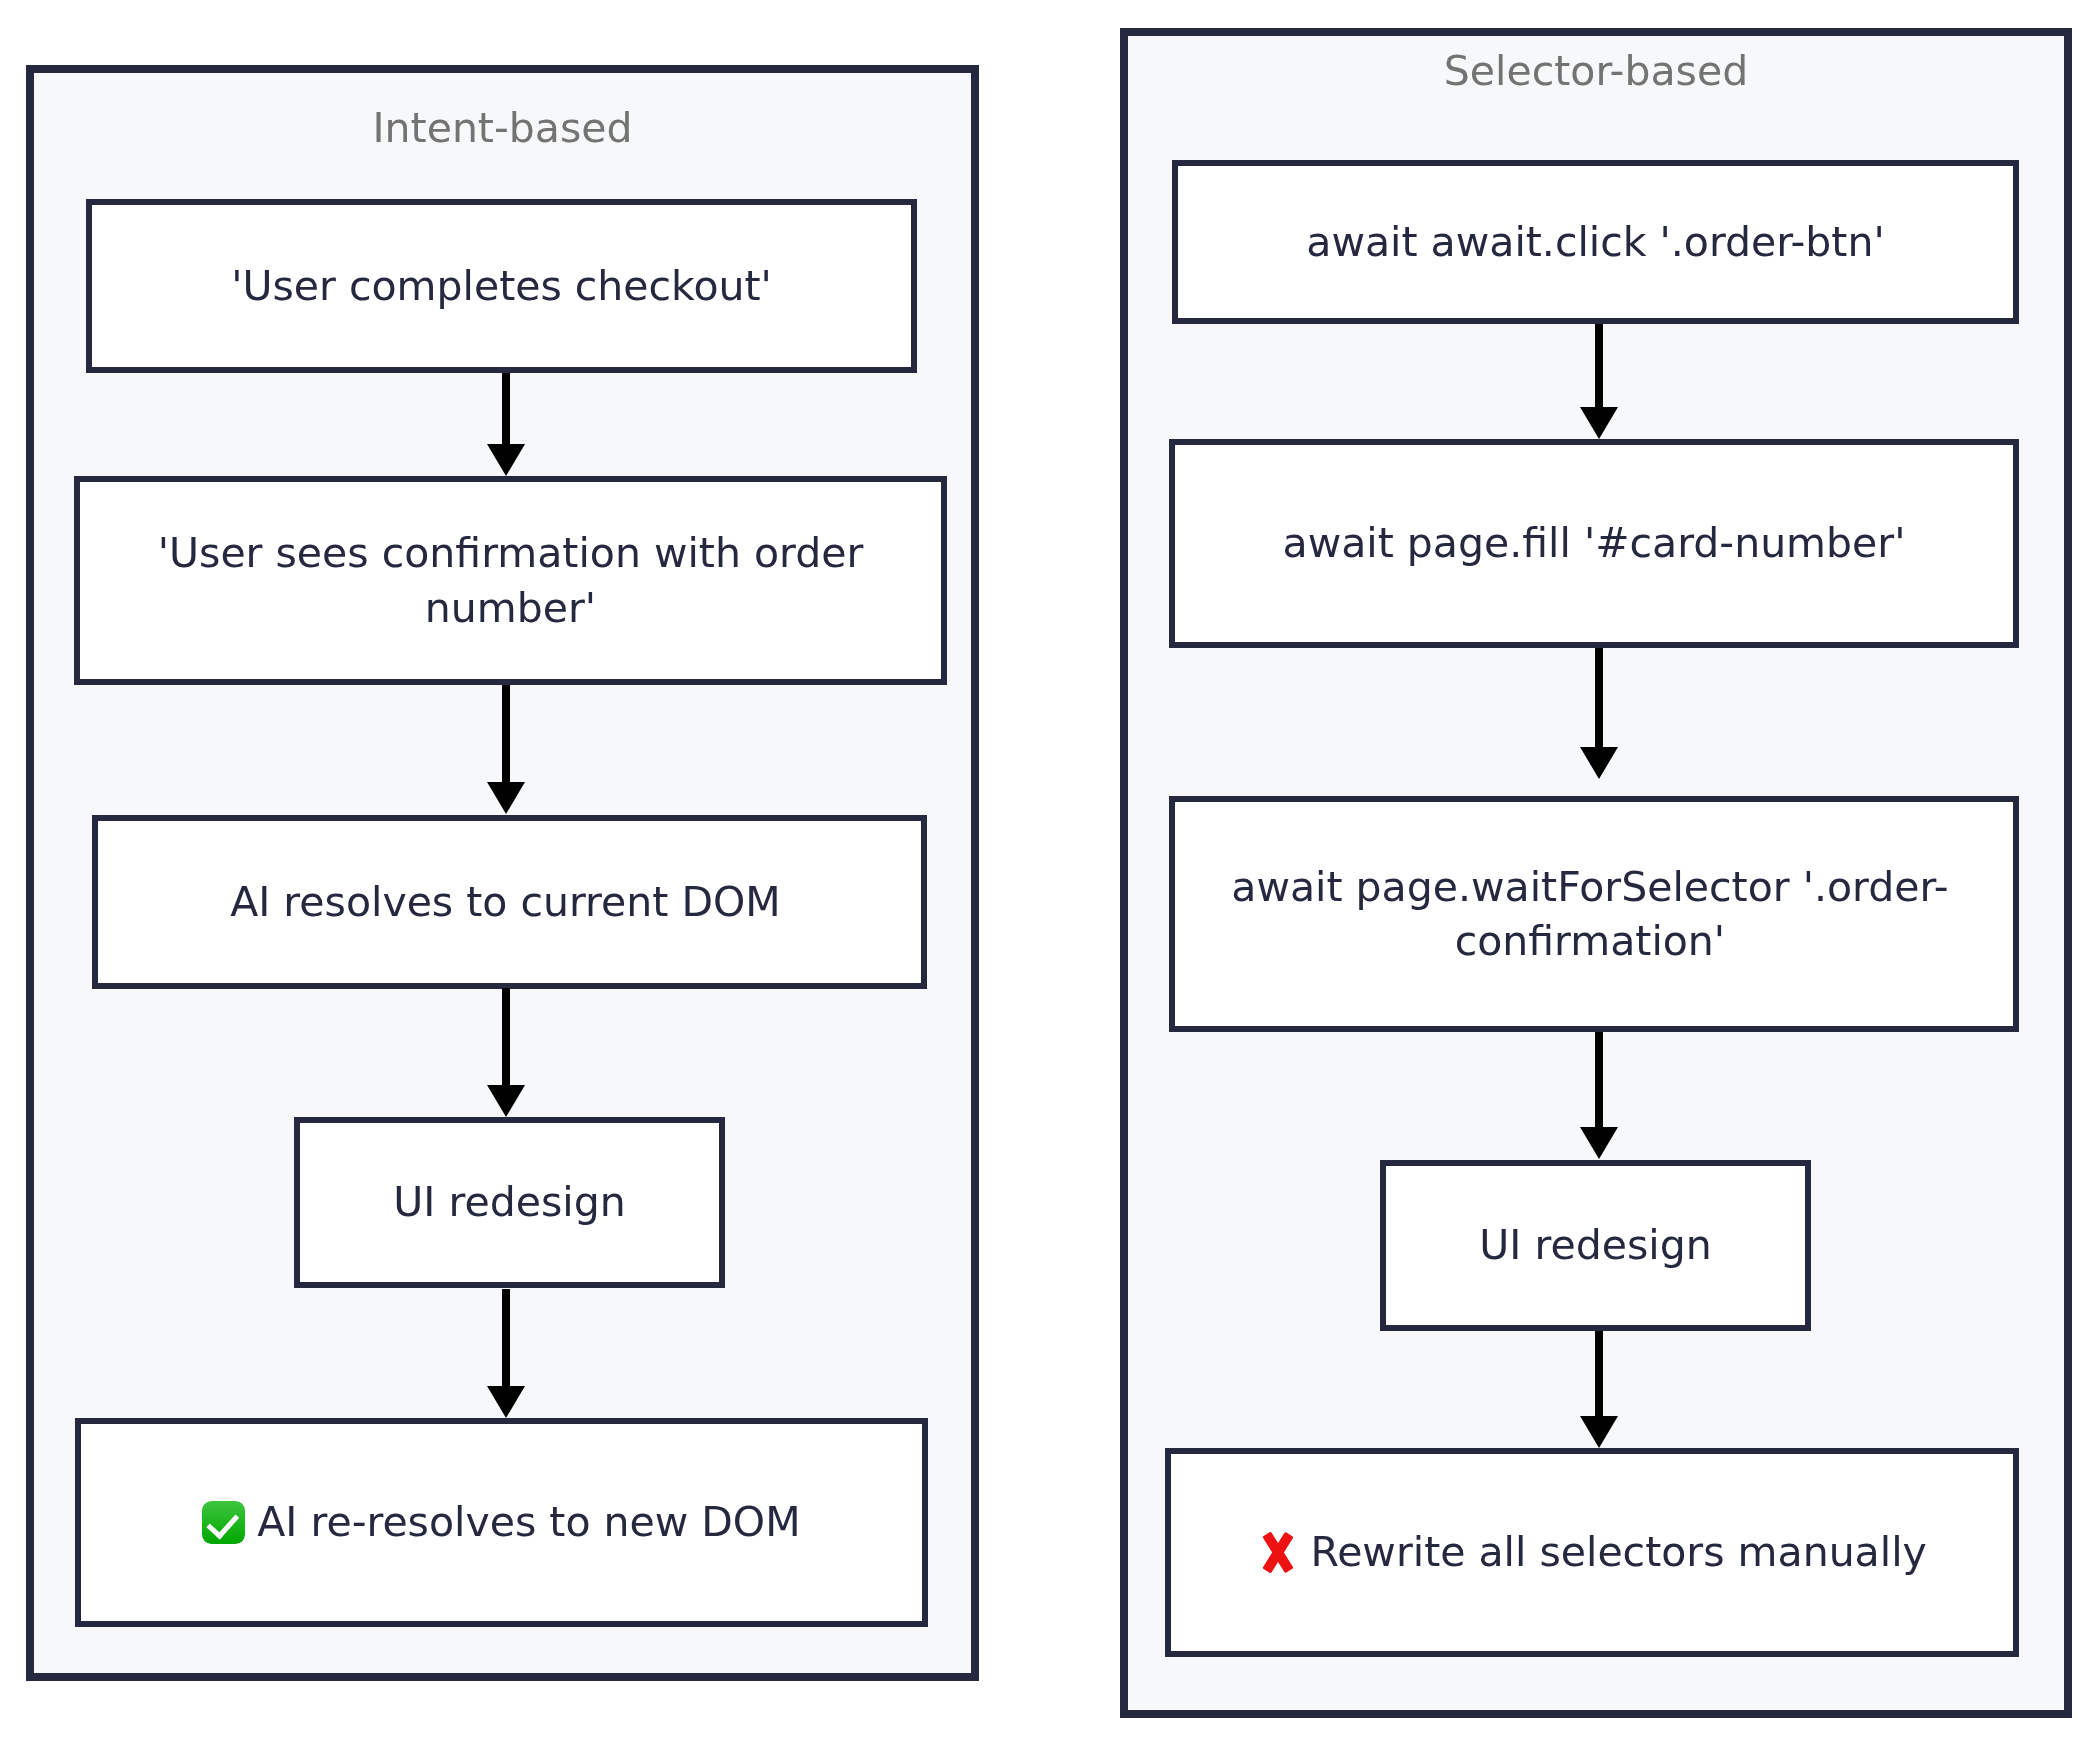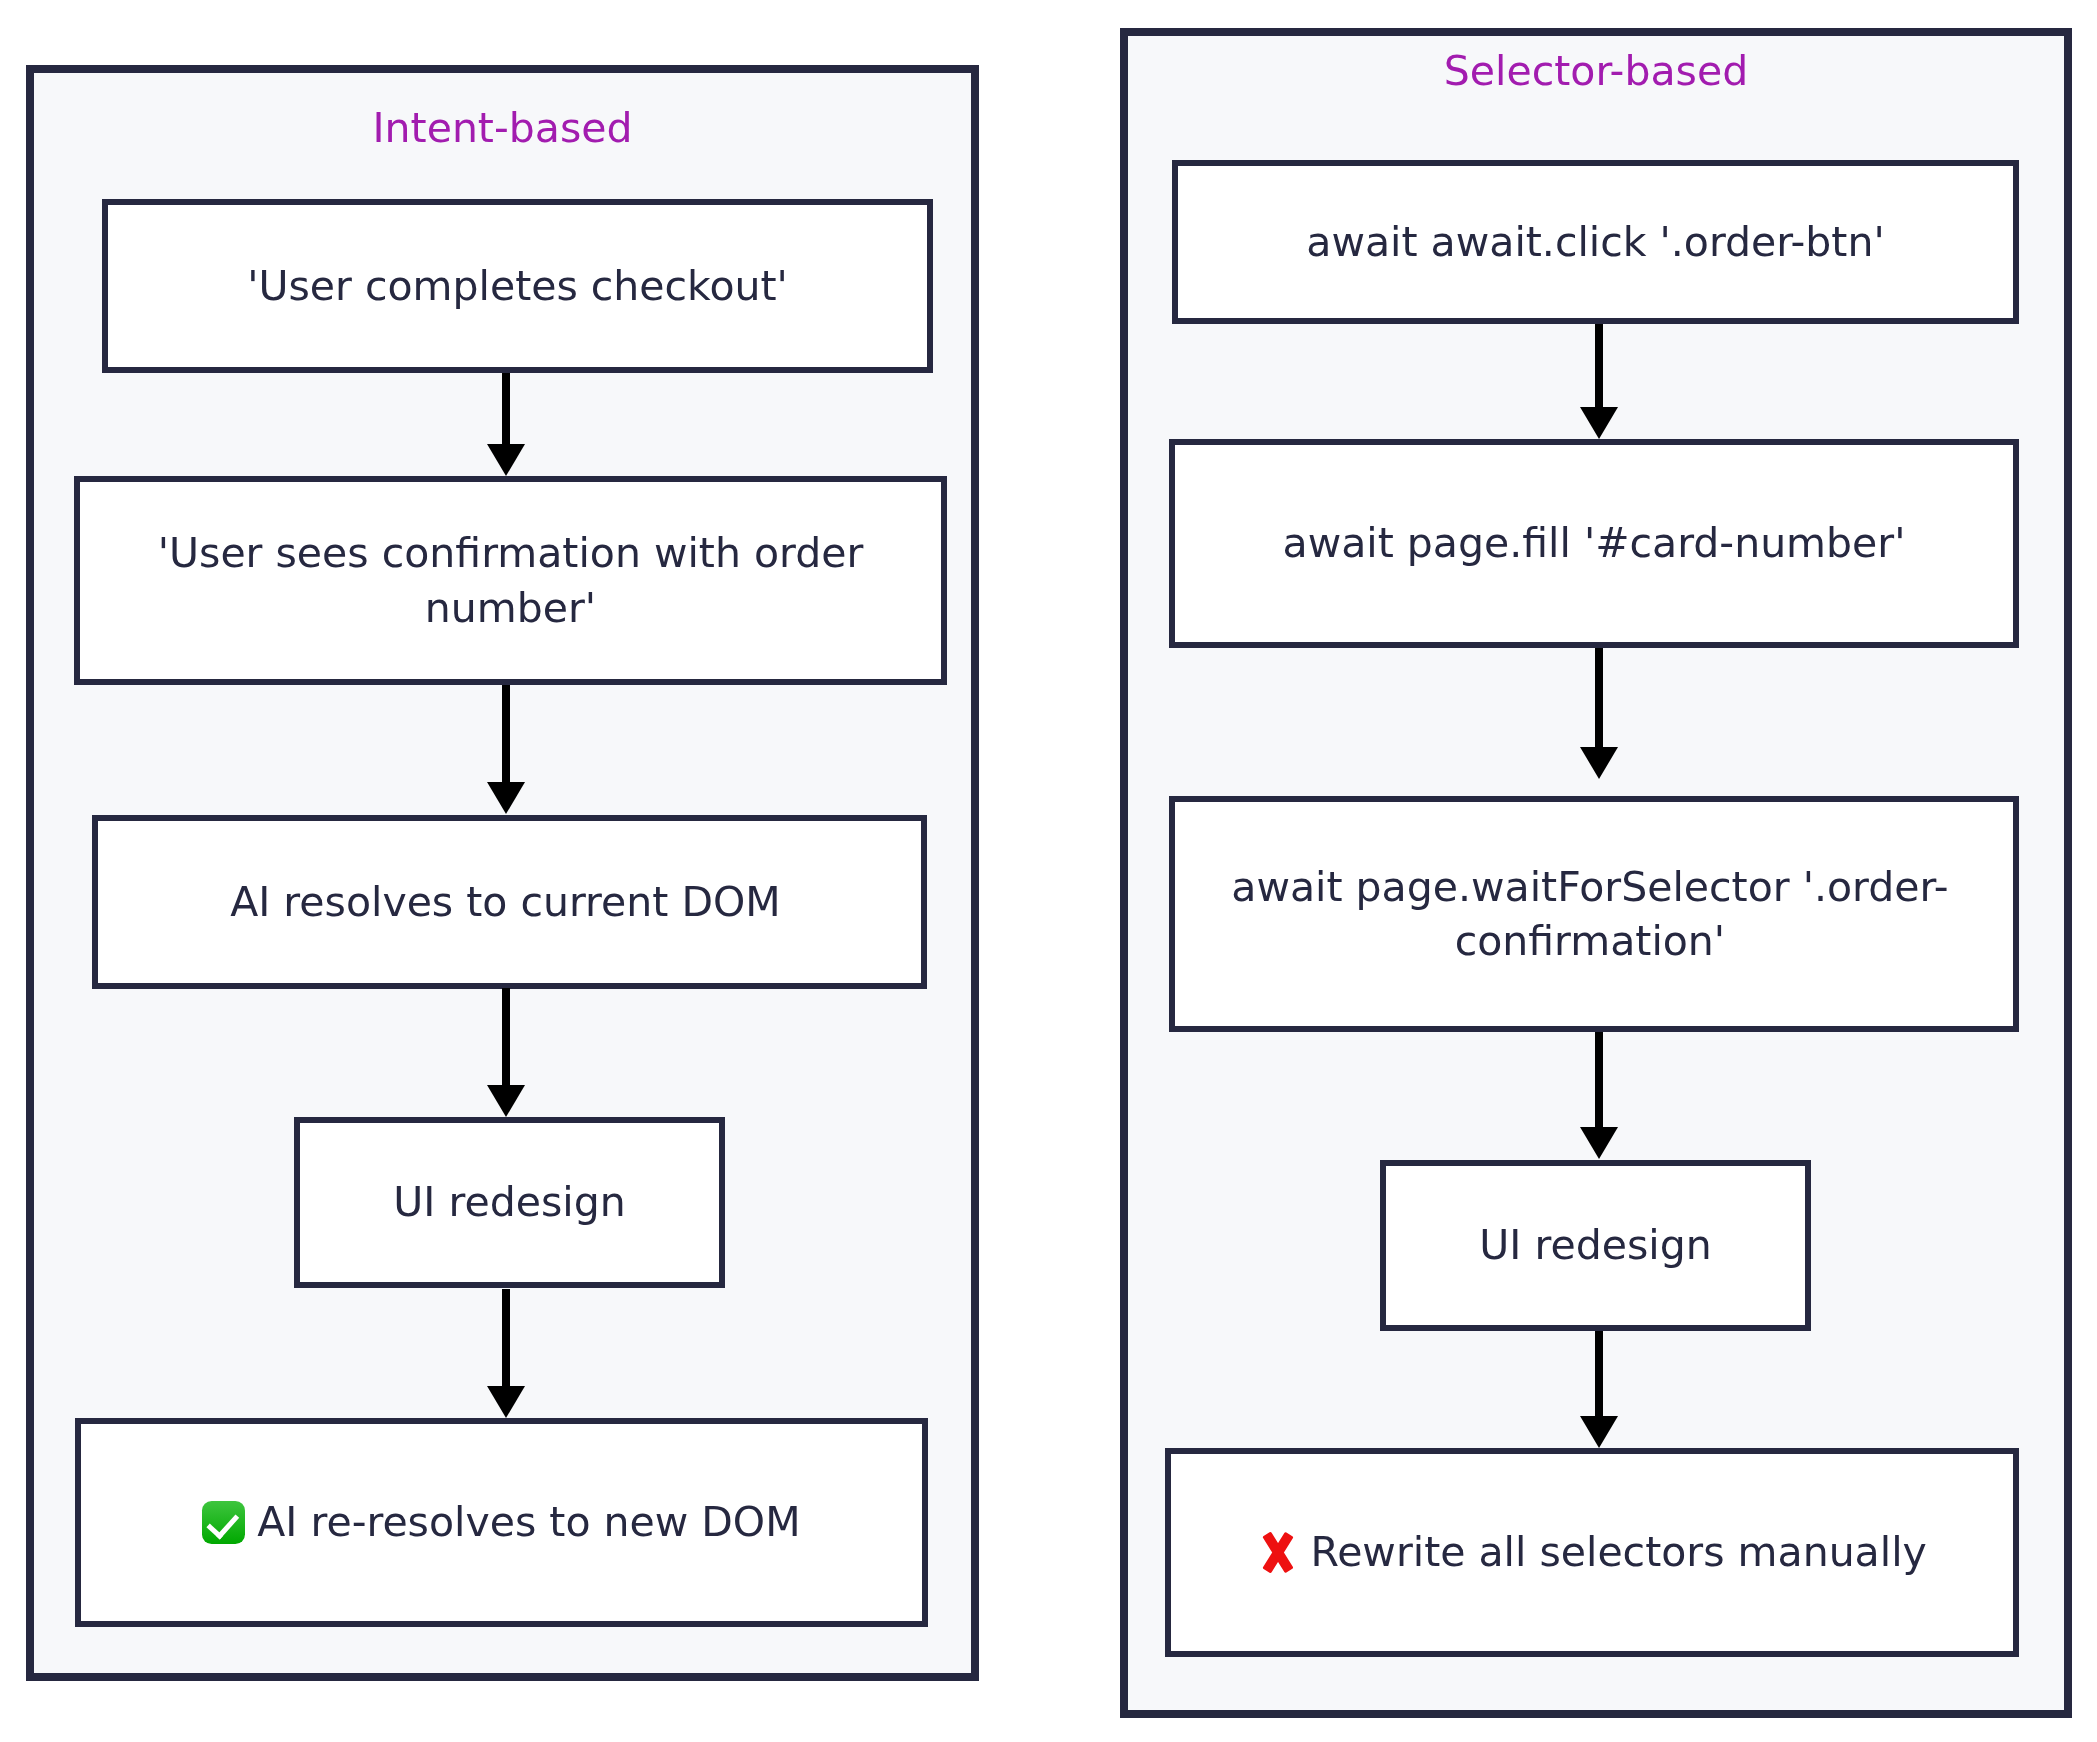--- a/index.html
+++ b/index.html
@@ -8,21 +8,21 @@
        -webkit-font-smoothing:antialiased;}
 
   .canvas{position:absolute;inset:0;overflow:hidden;}
 
   
   .subgraph{position:absolute;box-sizing:border-box;
             background:#f7f8fa;border:8.1px solid #262840;}
   .subgraph .sg-shadow{position:absolute;left:5.2px;top:5.2px;right:-5.2px;bottom:-5.2px;
             background:#eeeeef;z-index:-1;}
   .sg-title{position:absolute;left:0;right:0;text-align:center;
-            color:#a21caf;font-size:41px;line-height:1;
+            color:#737373;font-size:41px;line-height:1;
             font-family:"DejaVu Sans","Liberation Sans",sans-serif;
             letter-spacing:0px;white-space:nowrap;}
 
   #sg-left{left:26px;top:65px;width:953px;height:1616px;}
   #sg-right{left:1120px;top:28px;width:952px;height:1690px;}
   #sg-left .sg-title{top:35px;}
   #sg-right .sg-title{top:14.8px;}
 
   
   .node{position:absolute;box-sizing:border-box;
@@ -62,21 +62,21 @@
 </head>
 <body>
 
 <div class="canvas">
 
   <div class="subgraph" id="sg-left">
     <div class="sg-shadow"></div>
     <div class="sg-title">Intent-based</div>
   </div>
 
-  <div class="node" style="left:86px;top:199px;width:831px;height:174px;margin-left:16px;">
+  <div class="node" style="left:86px;top:199px;width:831px;height:174px;">
     <div class="nd-shadow"></div>
     <span class="label">'User completes checkout'</span>
   </div>
 
   <div class="arrow" style="left:487px;top:373px;width:38px;height:103px;">
     <div class="shaft" style="height:74px;"></div>
     <div class="head"></div>
   </div>
 
   <div class="node" style="left:74px;top:476px;width:873px;height:209px;">

